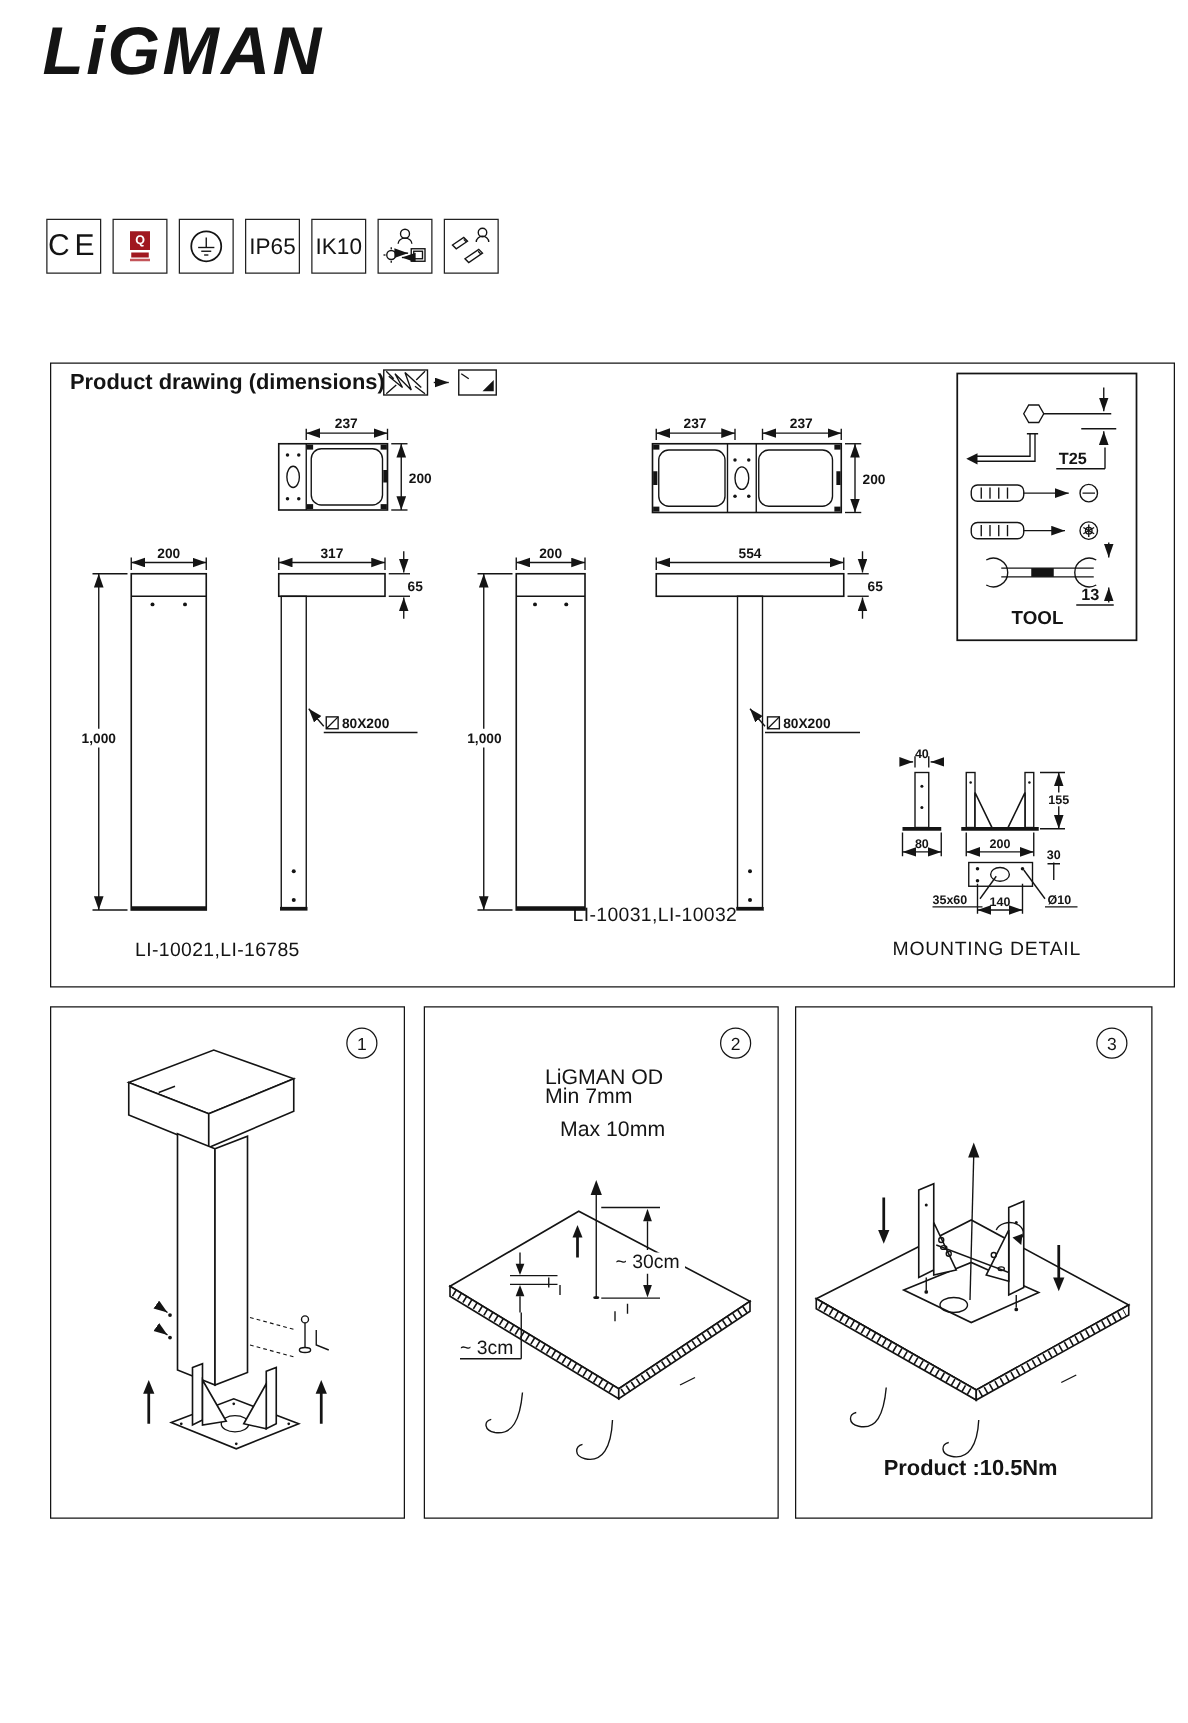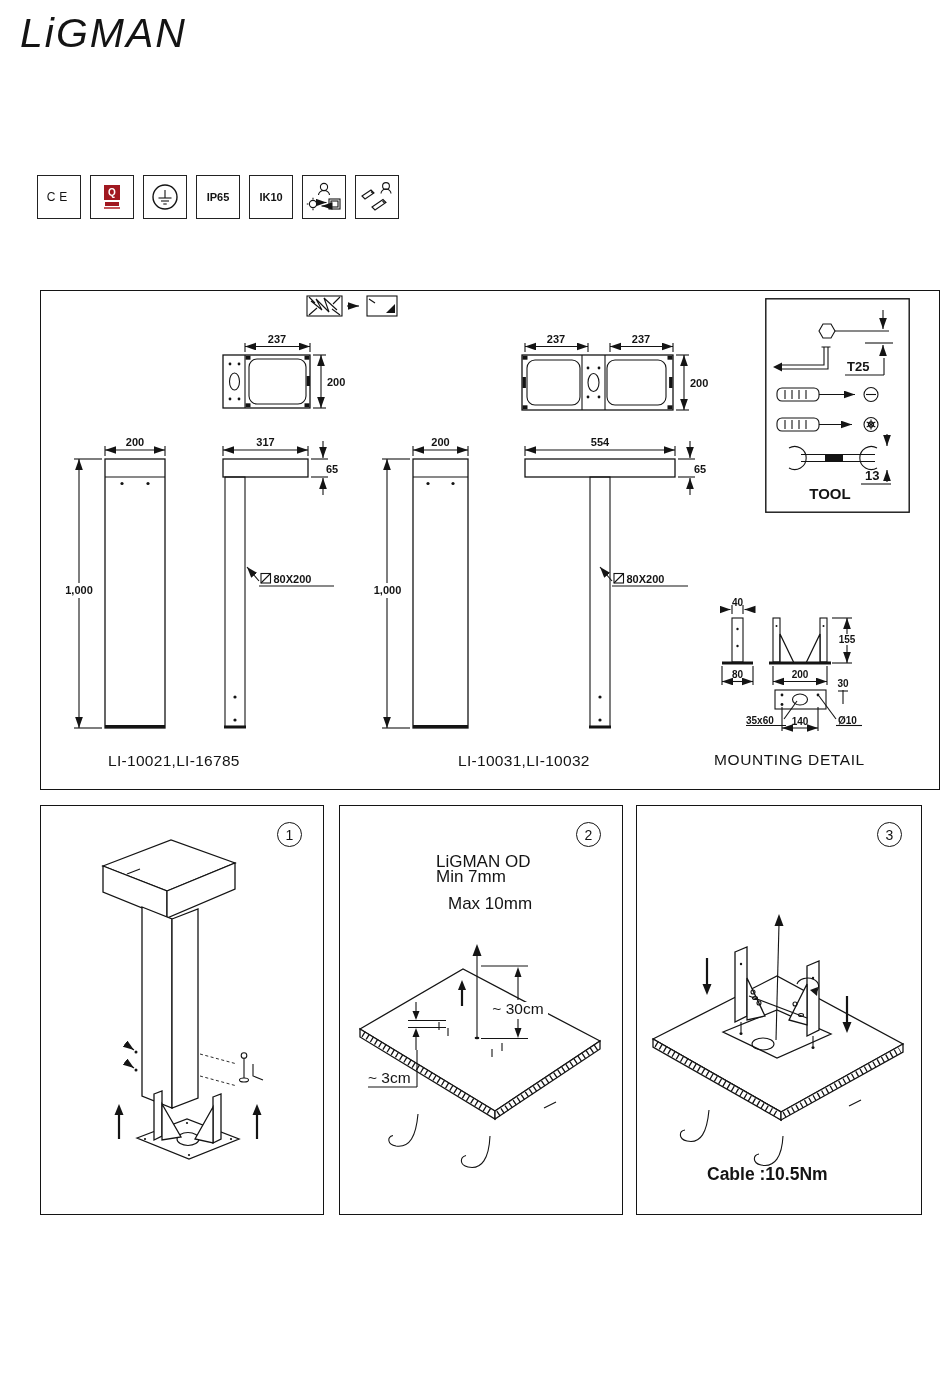--- a/index.html
+++ b/index.html
@@ -1,24 +1,24 @@
 <!DOCTYPE html>
 <html><head>
 <meta charset="utf-8">
 <style>
   html,body{margin:0;padding:0;background:#fff}
   .page{position:relative;width:950px;height:1378px;background:#fff;overflow:hidden;
         font-family:"Liberation Sans",sans-serif;color:#141414}
   .abs{position:absolute}
-  .logo{left:20px;top:10px;font-size:41px;font-weight:400;font-style:italic;letter-spacing:2px}
+  .logo{left:34px;top:10px;font-size:54px;font-weight:700;font-style:italic;letter-spacing:2px}
   .certs{left:37px;top:175px;display:flex;gap:9px}
   .cert{width:44px;height:44px;border:1.6px solid #222;background:#fff;
         display:flex;align-items:center;justify-content:center;box-sizing:border-box}
-  .ce-text{font-size:12px;letter-spacing:4px;font-weight:400}
-  .ipik{font-weight:700;font-size:11px}
+  .ce-text{font-size:24px;letter-spacing:4px;font-weight:400}
+  .ipik{font-weight:400;font-size:18px}
   .qmark{display:flex;flex-direction:column;align-items:center}
   .qtop{width:16px;height:15px;background:#a01820;color:#fff;font-size:10px;font-weight:700;
         display:flex;align-items:center;justify-content:center}
   .qbar1{width:14px;height:4px;background:#a01820;margin-top:2px}
   .qbar2{width:16px;height:2px;background:#c4555a;margin-top:1px}
   .main{left:40px;top:290px;width:898px;height:498px;border:1.6px solid #141414}
   .main-title{left:56px;top:295px;font-size:17.5px;font-weight:700}
   .mlabel{font-size:15.5px;letter-spacing:.3px}
   .panel{top:805px;height:408px;border:1.6px solid #141414;background:#fff}
   .badge{width:25px;height:25px;border:1.4px solid #141414;border-radius:50%;
@@ -102,20 +102,21 @@
         <path d="M23,15.5 a5,4.5 0 0 1 10,0" class="s"></path>
         <polygon points="4,18 13,12 16,15 7,21" class="s"></polygon>
         <line x1="13" y1="13.5" x2="15" y2="15.5" class="s"></line>
         <polygon points="14,29 25,21.5 28,24.5 17,32" class="s"></polygon>
         <line x1="24.5" y1="23" x2="26.5" y2="25" class="s"></line>
       </svg>
     </div>
   </div>
 
   <div class="abs main"></div>
+  <div class="abs main-title">Product drawing (dimensions)</div>
 
   <svg class="abs" style="left:305px;top:293px" width="96" height="26" viewBox="0 0 96 26">
     <rect x="2" y="3" width="35" height="20" class="s"></rect>
     <path d="M6,8 L17,17 L11,6 L24,19 L19,5 L32,17 M4,4 L10,10 M35,4 L28,11 M4,22 L12,15 M35,22 L27,16" class="s" stroke-width=".9"></path>
     <line x1="42" y1="13" x2="54" y2="13" class="s" stroke-width="1.4" marker-end="url(#dm)"></line>
     <rect x="62" y="3" width="30" height="20" class="s"></rect>
     <line x1="64" y1="6" x2="70" y2="10" class="s" stroke-width=".9"></line>
     <polygon points="81,20 90,11 90,20" class="f"></polygon>
   </svg>
 
@@ -255,21 +256,21 @@
     <line x1="318" y1="165" x2="318" y2="148" class="s" marker-end="url(#dm)"></line>
     <text x="322" y="143">65</text>
     <line x1="240" y1="251" x2="228" y2="237" class="s" marker-end="url(#dm)"></line>
     <g>
       <rect x="242" y="243.5" width="9.5" height="9.5" class="s"></rect>
       <line x1="242" y1="253" x2="251.5" y2="243.5" class="s"></line>
     </g>
     <text x="254.5" y="252.5">80X200</text>
     <line x1="240" y1="256" x2="316" y2="256" class="s"></line>
   </svg>
-  <div class="abs mlabel" style="left:458px;top:752px">LI-10031,LI-10032</div>
+  <div class="abs mlabel" style="left:458px;top:724px">LI-10031,LI-10032</div>
 
   <svg class="abs" style="left:765px;top:298px" width="145" height="215" viewBox="0 0 145 215">
     <rect x="0.8" y="0.8" width="143.4" height="213.4" class="s2"></rect>
     <g>
       <polygon points="70,33 66,40 58,40 54,33 58,26 66,26" class="s"></polygon>
       <line x1="70" y1="33" x2="124" y2="33" class="s"></line>
       <line x1="100" y1="45" x2="128" y2="45" class="s" stroke-width=".8"></line>
       <line x1="118" y1="12" x2="118" y2="31" class="s" marker-end="url(#dm)"></line>
       <line x1="118" y1="58" x2="118" y2="47" class="s" marker-end="url(#dm)"></line>
     </g>
@@ -501,16 +502,16 @@
       <line x1="70" y1="152" x2="70" y2="180" class="sw2"></line>
       <polygon points="70,189 65.5,178 74.5,178" class="f"></polygon>
       <line x1="210" y1="190" x2="210" y2="218" class="sw2"></line>
       <polygon points="210,227 205.5,216 214.5,216" class="f"></polygon>
       <g>
         <path d="M72,304 C70,326 64,338 50,335 C41,333 42,325 48,324" class="s" stroke-width="1.6"></path>
         <path d="M146,330 C145,350 138,362 124,359 C115,357 116,349 122,348" class="s" stroke-width="1.6"></path>
         <line x1="212" y1="300" x2="224" y2="294" class="s" stroke-width="2.4"></line>
       </g>
     </svg>
-    <div class="abs torque" style="left:70px;top:358px">Cable :10.5Nm</div>
+    <div class="abs torque" style="left:70px;top:358px">Product :10.5Nm</div>
   </div>
 
 </div>
 
 </body></html>

